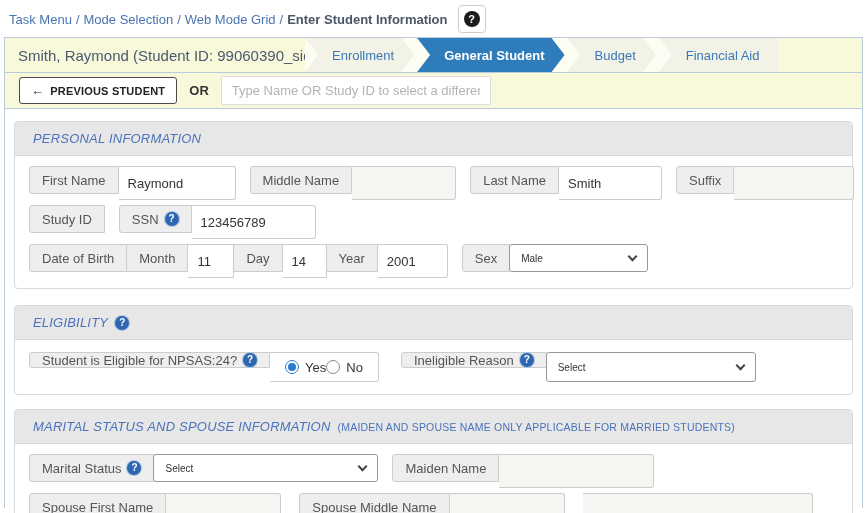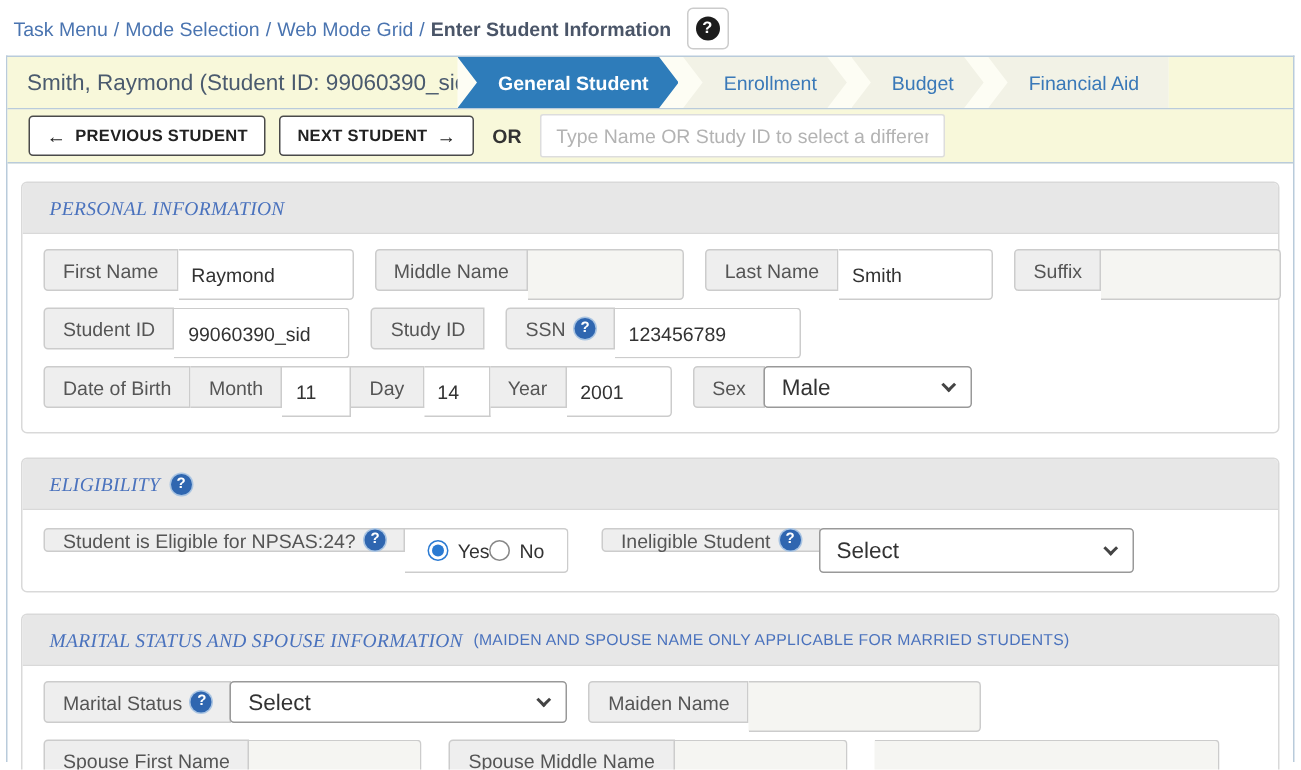--- a/index.html
+++ b/index.html
@@ -32,38 +32,38 @@
   .nav-btn .arrow { font-size:13px; font-weight:700; }
   .or { margin:0 12px; font-size:13px; font-weight:700; color:#333; }
   .student-search { width:270px; height:29px; border:1px solid #ddd; border-radius:2px; padding:0 10px; font-size:13px; color:#333; font-family:inherit; background:#fff; }
   .student-search::placeholder { color:#b3b3b3; }
 
   
   .panel { margin:12px 9px 0 9px; border:1px solid #d9d9d9; border-radius:4px; background:#fff; }
   .panel.gap16 { margin-top:16px; }
   .panel.gap14 { margin-top:14px; }
   .panel-header { background:#e7e7e7; border-bottom:1px solid #d9d9d9; border-radius:3px 3px 0 0; height:34px; display:flex; align-items:center; padding:0 18px; gap:7px; }
-  .panel-title { font-size:13px; font-style:italic; color:#4a72bd; letter-spacing:.2px;font-family:Liberation Serif, serif; }
+  .panel-title { font-size:13px; font-style:italic; color:#4a72bd; letter-spacing:.2px; }
   .panel-subtitle { font-size:10.5px; color:#4a72bd; letter-spacing:.2px; }
   .panel-body { padding:10px 14px 10px 14px; }
   .field-row { display:flex; gap:14px; margin-bottom:5px; }
   .field-row:last-child { margin-bottom:0; }
 
   
   .ig { display:flex; align-items:stretch; }
   .ig-label { display:flex; align-items:center; gap:6px; background:#eeeeee; border:1px solid #ccc; border-radius:3px 0 0 3px; height:28px; padding:0 12px; font-size:13px; color:#555; white-space:nowrap; }
   .ig-label.mid { border-left:none; border-radius:0; }
   .ig-input { height:28px; border:1px solid #ccc; border-left:none; border-radius:0 3px 3px 0; padding:16px 9px; font-size:13px; color:#333; background:#fff; font-family:inherit; }
   .ig-input.inner { border-radius:0; }
   .ig-input.dis { background:#f5f5f2; }
   .ig-input.ro { background:#ececec; }
   .tall .ig-label, .tall .ig-input { height:16px; }
 
   
-  .select { height:28px; border:1px solid #999; border-radius:3px; margin-left:-1px; background:#fff; display:flex; align-items:center; justify-content:space-between; padding:0 11px; font-size:15px; color:#333; cursor:pointer; }
+  .select { height:28px; border:1px solid #999; border-radius:3px; margin-left:-1px; background:#fff; display:flex; align-items:center; justify-content:space-between; padding:0 11px; font-size:10px; color:#333; cursor:pointer; }
   .select.tall-sel { height:30px; }
   .chev { width:7px; height:7px; border-right:2px solid #444; border-bottom:2px solid #444; transform:rotate(45deg); margin-top:-4px; }
 
   
   .radio-box { display:flex; align-items:center; background:#fff; border:1px solid #ccc; border-left:none; border-radius:0 3px 3px 0; height:30px; padding:0 15px; }
   .radio-opt { display:flex; align-items:center; gap:6px; font-size:13px; color:#333; cursor:pointer; }
   .radio-circle { width:14px; height:14px; border-radius:50%; border:1px solid #888; background:#fff; position:relative; }
   .radio-circle.checked { border-color:#2a7ad2; }
   .radio-circle.checked::after { content:''; position:absolute; left:2px; top:2px; right:2px; bottom:2px; border-radius:50%; background:#2a7ad2; }
 
@@ -87,36 +87,32 @@
     <button class="help-btn">
       <span class="help-dark">?</span>
     </button>
   </div>
 
   <div class="main-container">
 
     <div class="hdr-row">
       <div class="student-label">Smith, Raymond (Student ID: 99060390_sid)</div>
       <div class="tabs">
+        <div class="tab">Enrollment</div>
         <div class="tab active">General Student</div>
-        <div class="tab">Enrollment</div>
         <div class="tab">Budget</div>
         <div class="tab last">Financial Aid</div>
       </div>
     </div>
 
     <div class="hdr-row2">
       <button class="nav-btn">
         <span class="arrow">←</span>
         <span>PREVIOUS STUDENT</span>
       </button>
-      <button class="nav-btn">
-        <span>NEXT STUDENT</span>
-        <span class="arrow">→</span>
-      </button>
       <span class="or">OR</span>
       <input class="student-search" type="text" placeholder="Type Name OR Study ID to select a different student" style="">
     </div>
 
     <section class="panel">
       <div class="panel-header">
         <span class="panel-title">PERSONAL INFORMATION</span>
       </div>
       <div class="panel-body">
         <div class="field-row">
@@ -131,24 +127,20 @@
           <div class="ig">
             <span class="ig-label">Last Name</span>
             <input class="ig-input w103" type="text" value="Smith" style="">
           </div>
           <div class="ig">
             <span class="ig-label">Suffix</span>
             <input class="ig-input dis w120" type="text" value="" style="">
           </div>
         </div>
         <div class="field-row">
-          <div class="ig">
-            <span class="ig-label">Student ID</span>
-            <input class="ig-input w117" type="text" value="99060390_sid" style="">
-          </div>
           <div class="ig">
             <span class="ig-label">Study ID</span>
           </div>
           <div class="ig">
             <span class="ig-label">
               <span>SSN</span>
               <span class="help">?</span>
             </span>
             <input class="ig-input w124" type="text" value="123456789" style="">
           </div>
@@ -192,21 +184,21 @@
                 <span>Yes</span>
               </span>
               <span class="radio-opt">
                 <span class="radio-circle"></span>
                 <span>No</span>
               </span>
             </div>
           </div>
           <div class="ig tall" style="margin-left:8px;">
             <span class="ig-label">
-              <span>Ineligible Student</span>
+              <span>Ineligible Reason</span>
               <span class="help">?</span>
             </span>
             <div class="select tall-sel w210">
               <span>Select</span>
               <span class="chev"></span>
             </div>
           </div>
         </div>
       </div>
     </section>

